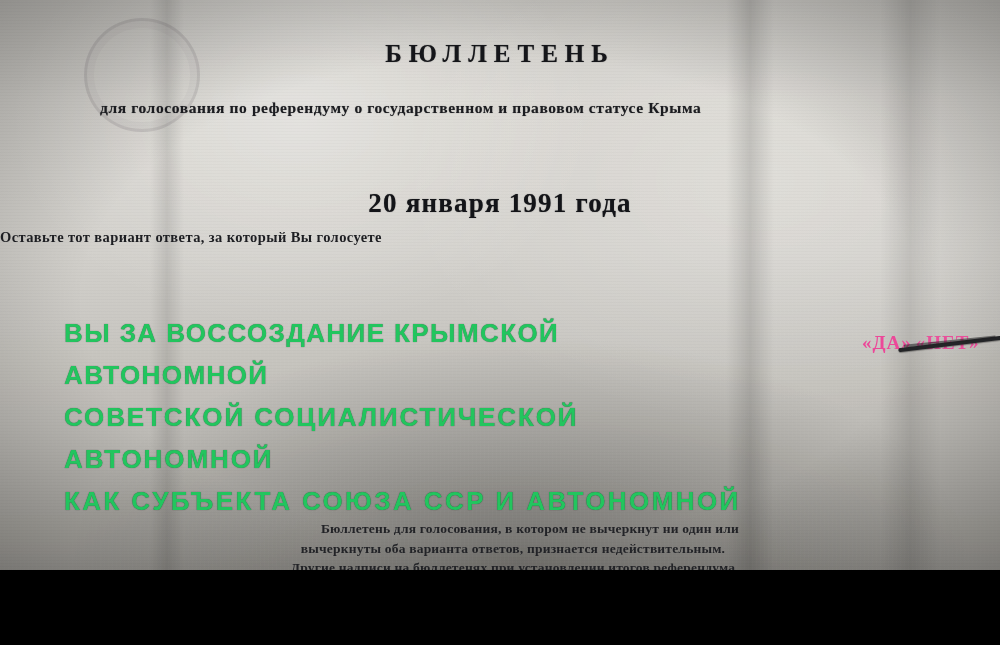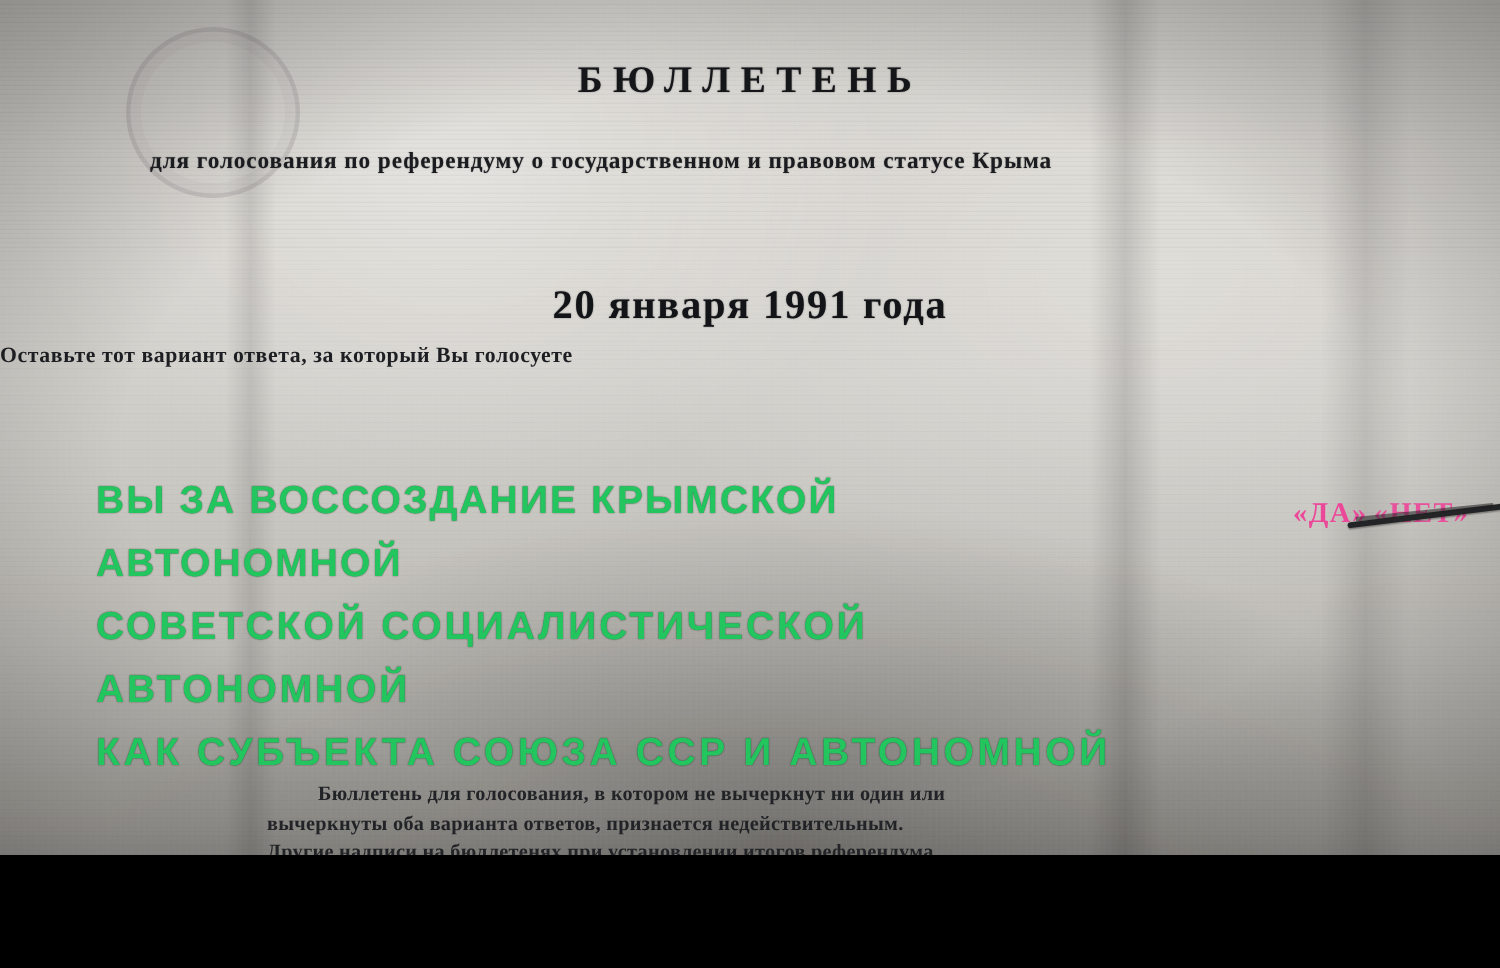--- a/index.html
+++ b/index.html
@@ -204,21 +204,21 @@
   .footnote {
     position: absolute;
     left: 178px; top: 519px;
     width: 670px;
     font-family: "Liberation Serif", serif;
     font-weight: bold;
     font-size: 13.5px;
     line-height: 19.5px;
     letter-spacing: 0.2px;
     color: #222327;
-    text-align: left;
+    text-align: center;
   }
   .footnote span { display: block; }
   .footnote .fl1 { text-indent: 34px; }
 </style>
 </head>
 <body>
 
 <div id="ballot-photo">
 
   <div class="paper"></div>

